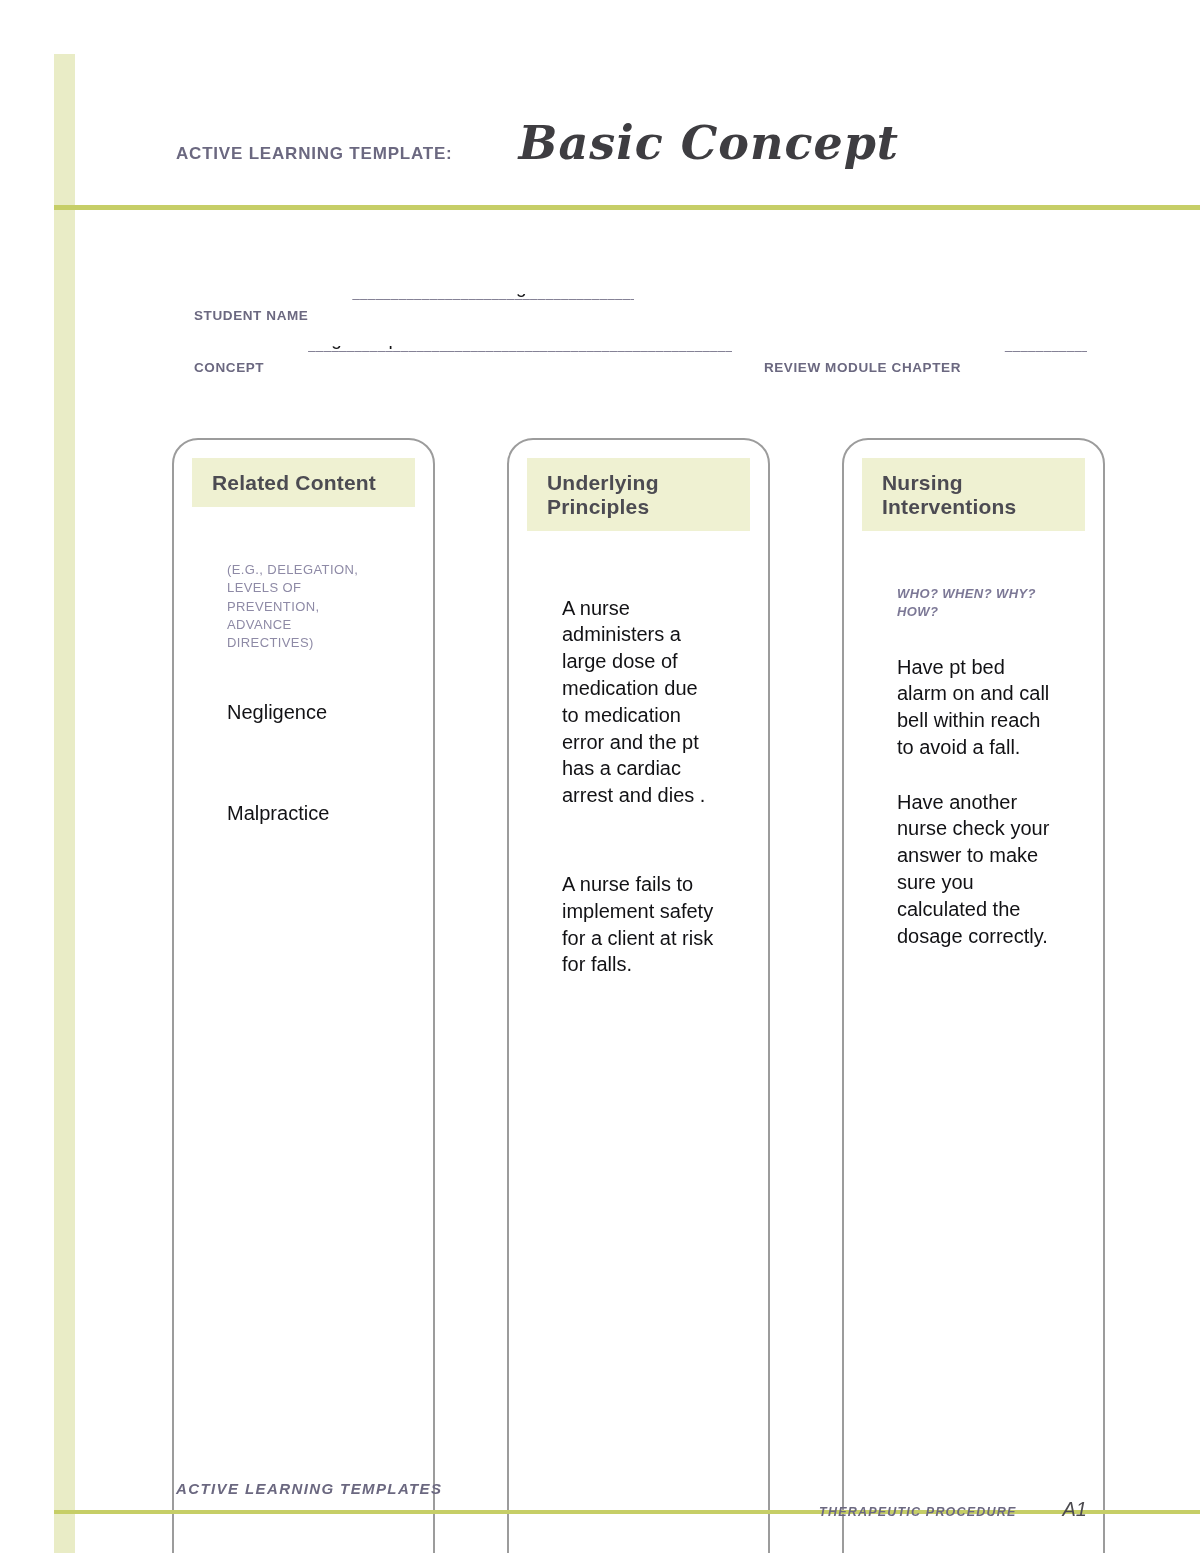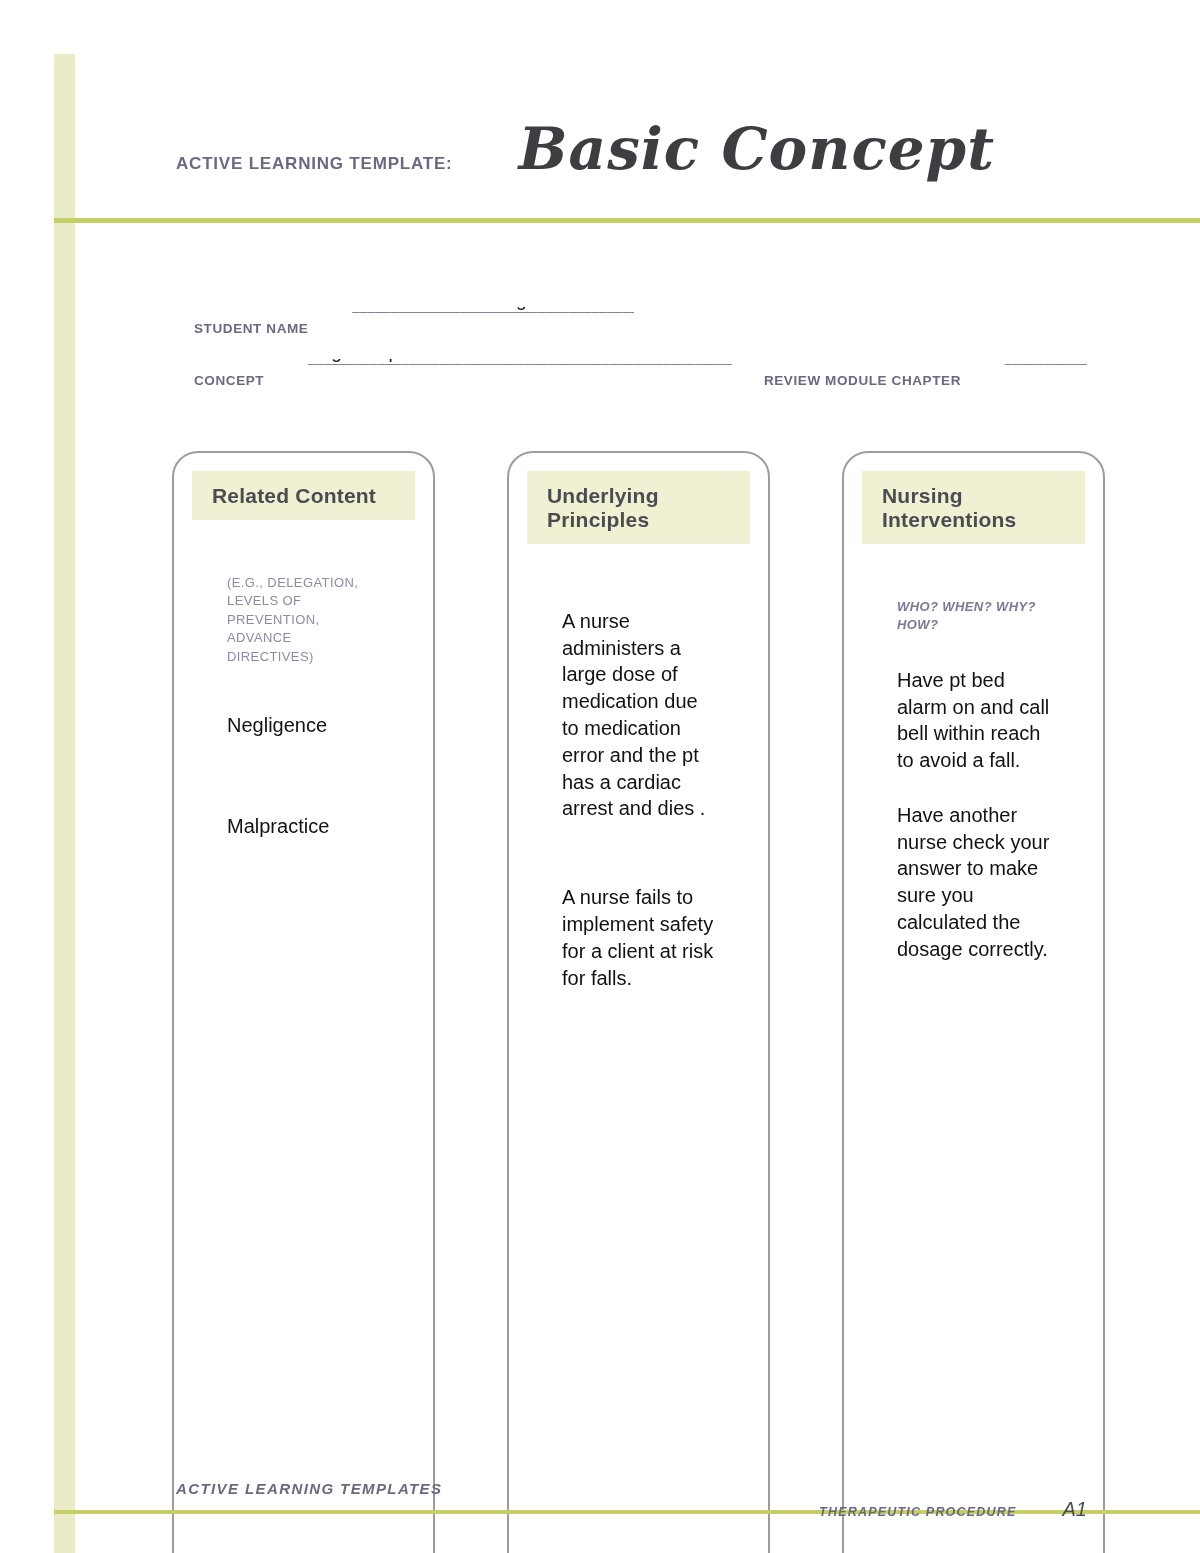--- a/index.html
+++ b/index.html
@@ -18,21 +18,21 @@
     padding:46px 95px 0 104px;
     display:flex; align-items:baseline; gap:30px;
     position:relative; z-index:1;
   }
   .eyebrow {
     font-size:17px; font-weight:bold; letter-spacing:.8px;
     color:var(--label-text, #6b6880);
   }
   .page-title {
     font-family:"DejaVu Serif", serif; font-style:italic; font-weight:bold;
-    font-size:58px; line-height:1.1; color:var(--title-text, #3e3d41);
+    font-size:46px; line-height:1.1; color:var(--title-text, #3e3d41);
     letter-spacing:1px;
   }
   .top-rule {
     margin-top:12px; height:5px; width:100%;
     background:var(--accent-rule, #c6ce67);
     position:relative; z-index:1;
   }
   
   .fields { padding:30px 95px 0 104px; position:relative; z-index:1; }
   .field-row { display:flex; align-items:baseline; height:34px; }

